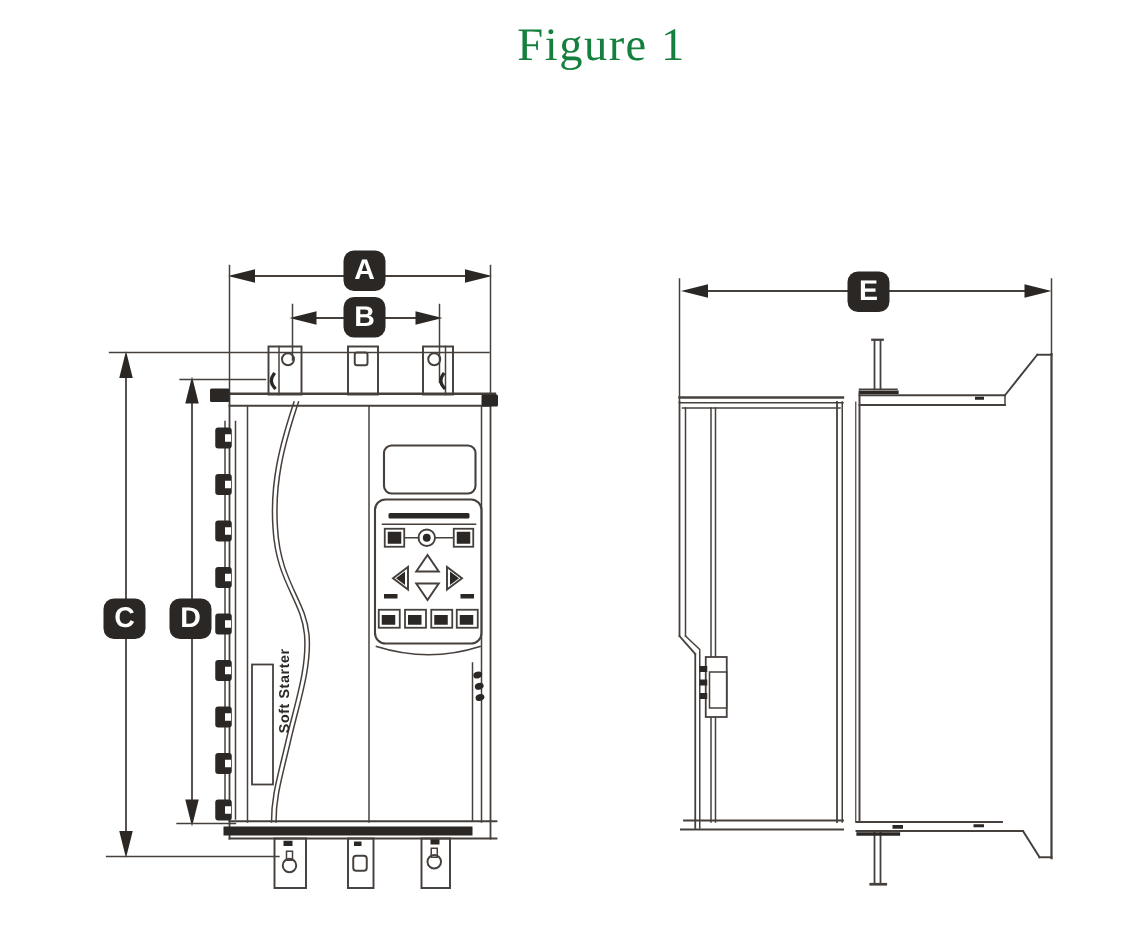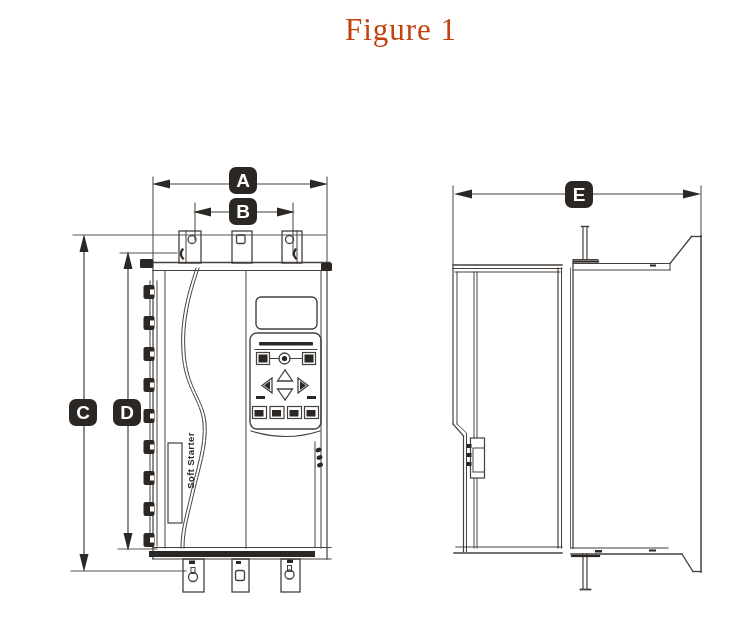--- a/index.html
+++ b/index.html
@@ -3,21 +3,21 @@
 <meta charset="utf-8">
 <style>
   html,body{margin:0;padding:0;background:#fff;}
   #stage{
     position:relative;width:750px;height:620px;background:#ffffff;
     font-family:"Liberation Sans",sans-serif;overflow:hidden;
   }
   #fig-title{
     position:absolute;left:0;top:12px;width:750px;text-align:center;
     text-indent:52px;font-family:"Liberation Serif",serif;font-size:31px;
-    color:#c2410c;letter-spacing:1px;
+    color:#15803d;letter-spacing:1px;
   }
   #drawing{position:absolute;left:0;top:0;}
   .badge{
     position:absolute;width:28px;height:27px;border-radius:7px;
     background:#2b2724;color:#ffffff;display:flex;align-items:center;
     justify-content:center;font-size:19px;font-weight:bold;
     font-family:"Liberation Sans",sans-serif;z-index:5;
   }
   #soft-starter-label{
     position:absolute;left:151px;top:454px;width:80px;height:13px;

